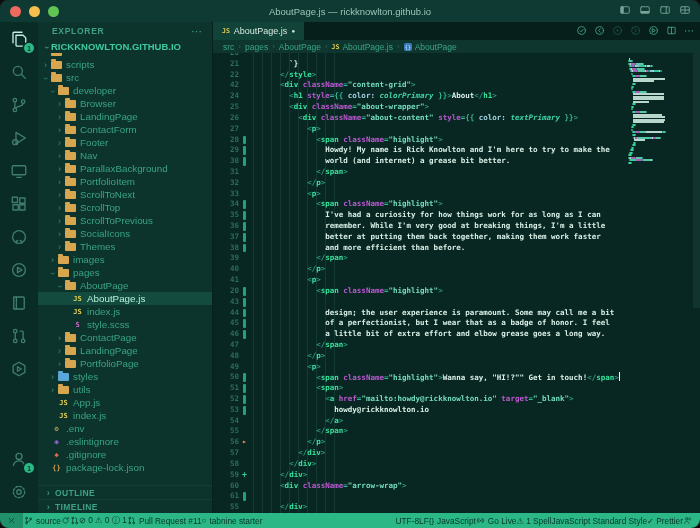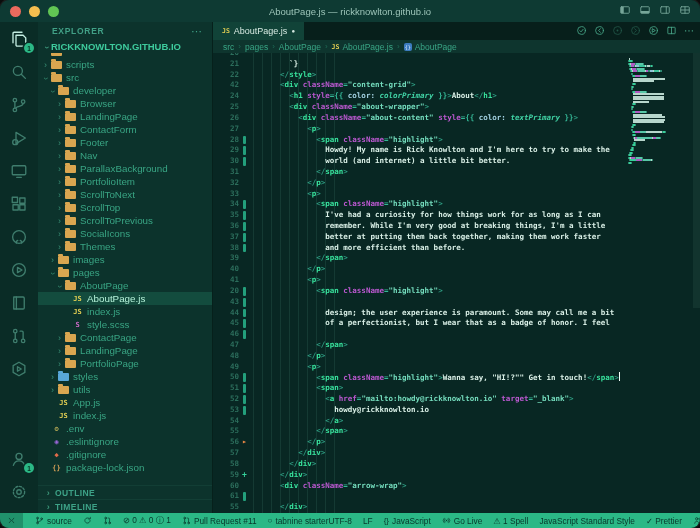--- a/index.html
+++ b/index.html
@@ -91,21 +91,21 @@
   .mm-t{background:#36d097;}
   .mm-a{background:#ad5cc2;}
   .mm-s{background:#58c7a6;}
   .mm-x{background:#b7d6cc;}
   .mm-c{background:#8fc3d8;}
   .mm-v{background:#3cc49c;}
   .vscroll{position:absolute;top:0;right:0;width:7px;height:255px;background:rgba(160,220,200,.07);}
 
   
   .statusbar{height:15px;flex:none;background:#2bb886;color:#07362a;display:flex;align-items:center;padding-right:8px;font-size:8.3px;justify-content:space-between;}
-  .sb-group{display:flex;align-items:center;gap:11px;height:100%;}
+  .sb-group{display:flex;align-items:center;gap:0;height:100%;}
   .sb-item{display:flex;align-items:center;gap:3px;white-space:nowrap;height:100%;}
   .sb-item svg{width:9px;height:9px;}
   .sb-item .g{font-size:8px;}
   .remote-chip{background:rgba(3,48,38,.28);padding:0 7px;margin-right:1px;display:flex;align-items:center;height:100%;}
   svg{fill:none;stroke:currentColor;stroke-width:1.8;stroke-linecap:round;stroke-linejoin:round;}
 </style>
 </head>
 <body>
 
 <svg width="0" height="0" style="position:absolute">
@@ -604,21 +604,21 @@
               <span class="ct"><span class="tk-w">              </span><span class="tk-p">&lt;</span><span class="tk-t">span</span><span class="tk-x"> </span><span class="tk-a">className</span><span class="tk-o">=</span><span class="tk-s">"highlight"</span><span class="tk-p">&gt;</span></span>
             </div>
             <div class="cl">
               <span class="ln">29</span>
               <span class="mk changed"></span>
               <span class="ct"><span class="tk-w">                </span><span class="tk-x">Howdy! My name is Rick Knowlton and I'm here to try to make the</span></span>
             </div>
             <div class="cl">
               <span class="ln">30</span>
               <span class="mk changed"></span>
-              <span class="ct"><span class="tk-w">                </span><span class="tk-x">world (and internet) a little bit better.</span></span>
+              <span class="ct"><span class="tk-w">                </span><span class="tk-x">world (and internet) a grease bit better.</span></span>
             </div>
             <div class="cl">
               <span class="ln">31</span>
               <span class="mk"></span>
               <span class="ct"><span class="tk-w">              </span><span class="tk-p">&lt;/</span><span class="tk-t">span</span><span class="tk-p">&gt;</span></span>
             </div>
             <div class="cl">
               <span class="ln">32</span>
               <span class="mk"></span>
               <span class="ct"><span class="tk-w">            </span><span class="tk-p">&lt;/</span><span class="tk-t">p</span><span class="tk-p">&gt;</span></span>
@@ -683,20 +683,21 @@
               <span class="ct"><span class="tk-w">                </span><span class="tk-x">design; the user experience is paramount. Some may call me a bit</span></span>
             </div>
             <div class="cl">
               <span class="ln">45</span>
               <span class="mk changed"></span>
               <span class="ct"><span class="tk-w">                </span><span class="tk-x">of a perfectionist, but I wear that as a badge of honor. I feel</span></span>
             </div>
             <div class="cl">
               <span class="ln">46</span>
               <span class="mk changed"></span>
+              <span class="ct"><span class="tk-w">                </span><span class="tk-x">a little bit of extra effort and elbow grease goes a long way.</span></span>
             </div>
             <div class="cl">
               <span class="ln">47</span>
               <span class="mk"></span>
               <span class="ct"><span class="tk-w">              </span><span class="tk-p">&lt;/</span><span class="tk-t">span</span><span class="tk-p">&gt;</span></span>
             </div>
             <div class="cl">
               <span class="ln">48</span>
               <span class="mk"></span>
               <span class="ct"><span class="tk-w">            </span><span class="tk-p">&lt;/</span><span class="tk-t">p</span><span class="tk-p">&gt;</span></span>

